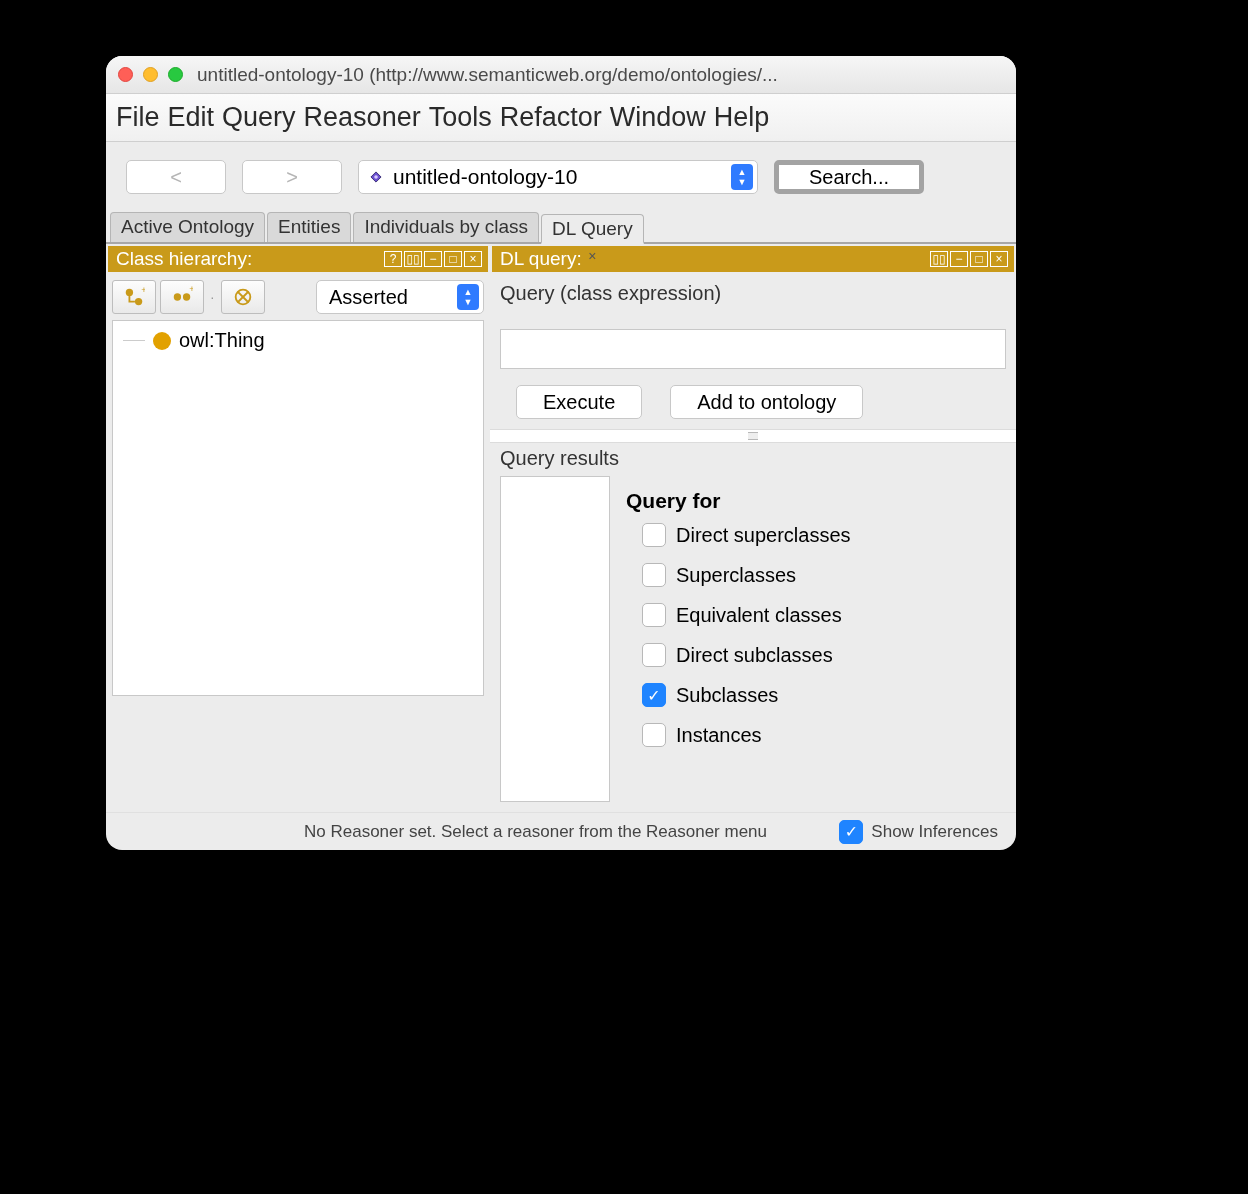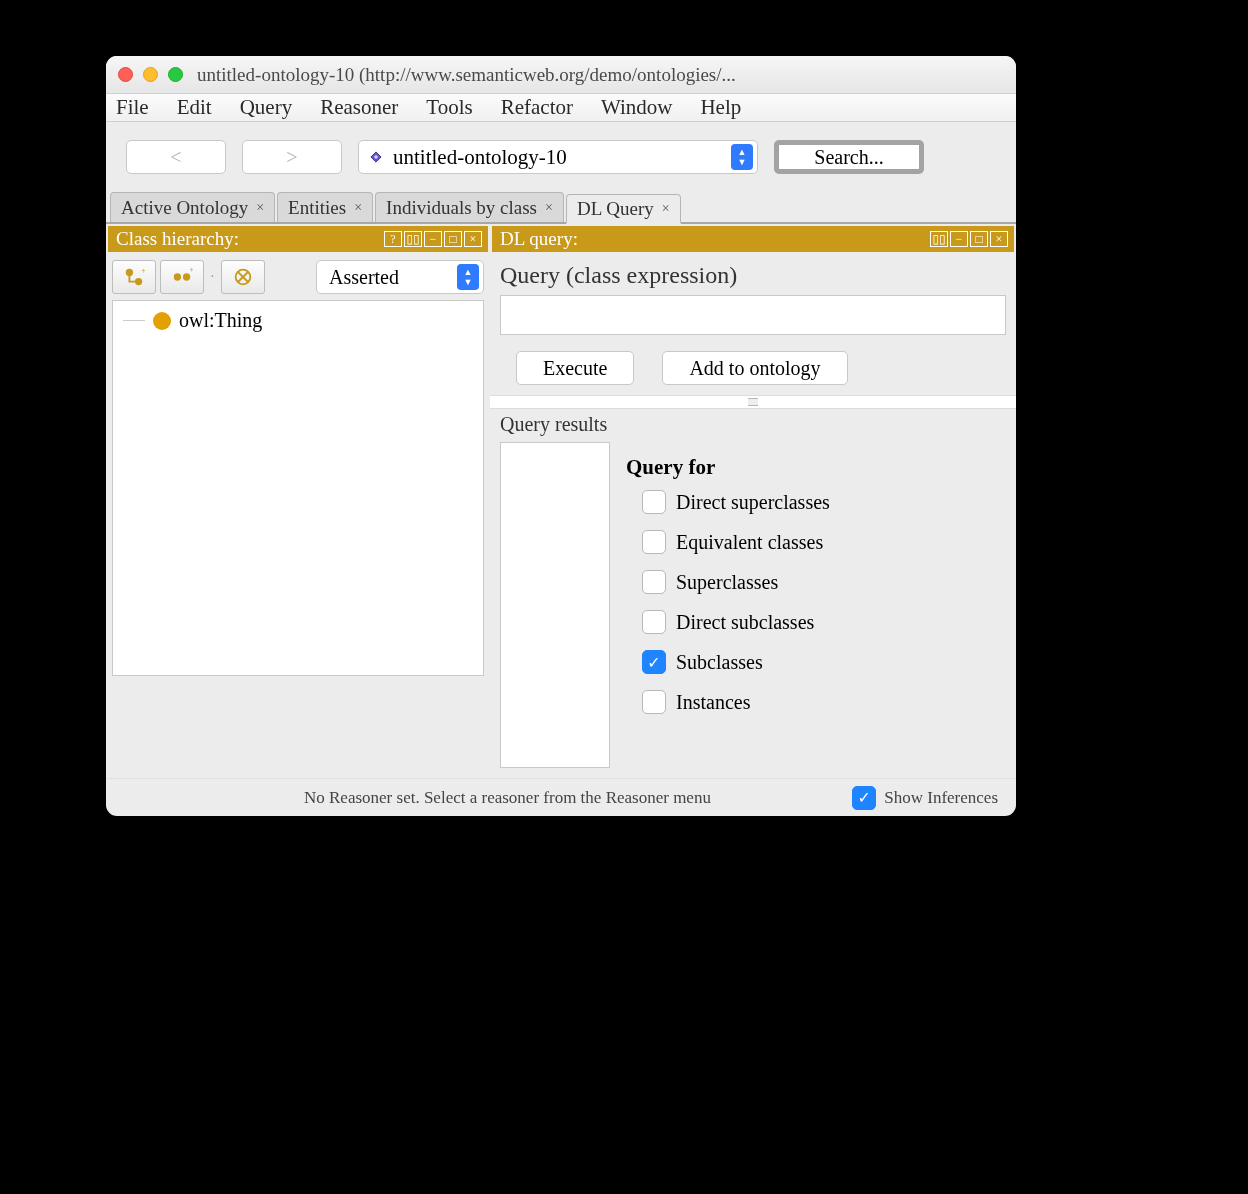--- a/index.html
+++ b/index.html
@@ -11,50 +11,49 @@
     width: 1248px;
     height: 1194px;
     position: relative;
   }
   .window {
     position: absolute;
     left: 106px;
     top: 56px;
     width: 910px;
     background: #ececec;
-    border-radius: 11px;
+    border-radius: 16px;
     box-shadow: 0 20px 60px rgba(0,0,0,0.6);
     overflow: hidden;
-    font-family: Liberation Serif, serif;
   }
   
   .titlebar {
     height: 38px;
     background: linear-gradient(#f6f6f6, #e6e6e6);
     border-bottom: 1px solid #cfcfcf;
     display: flex;
     align-items: center;
     padding: 0 12px;
   }
   .traffic { display: flex; gap: 10px; margin-right: 14px; }
   .dot { width: 15px; height: 15px; border-radius: 50%; }
   .dot.red { background: #ff5f57; border: 1px solid #e24640; }
   .dot.yellow { background: #ffbd2e; border: 1px solid #dfa023; }
   .dot.green { background: #28c940; border: 1px solid #1dad2b; }
   .title { color: #4a4a4a; font-size: 19px; white-space: nowrap; overflow: hidden; text-overflow: ellipsis; flex: 1; }
   
   .menubar {
-    height: 28px;
+    height: 48px;
     background: linear-gradient(#fbfbfb, #f0f0f0);
     border-bottom: 1px solid #cfcfcf;
     display: flex;
     align-items: center;
     padding: 0 10px;
-    gap: 28px;
-    font-size: 21px;
+    gap: 8px;
+    font-size: 27px;
     color: #2a2a2a;
   }
   .menubar span { cursor: default; }
   
   .toolbar {
     height: 70px;
     display: flex;
     align-items: center;
     padding: 0 20px;
     gap: 16px;
@@ -124,20 +123,21 @@
     border-bottom: none;
     border-radius: 4px 4px 0 0;
     padding: 3px 10px 3px 10px;
     margin-right: 2px;
     font-size: 19px;
     color: #333;
     display: flex;
     align-items: center;
     gap: 8px;
     height: 30px;
+    flex-direction: column;
   }
   .tab.active { background: #ececec; border-bottom: 2px solid #ececec; position: relative; top: 2px; }
   .tab .x { font-size: 14px; color: #555; }
   
   .body {
     display: flex;
     padding: 0;
   }
   .pane {
     display: flex;
@@ -199,21 +199,21 @@
     margin: 0 6px 6px 6px;
     height: 376px;
     padding: 8px 10px;
     font-size: 20px;
   }
   .tree-row { display: flex; align-items: center; gap: 8px; }
   .tree-row .line { width: 22px; height: 1px; background: #ccc; }
   .tree-row .bullet { width: 18px; height: 18px; border-radius: 50%; background: #e2a100; }
   
   .query-area { padding: 8px 10px 10px 10px; }
-  .q-label { font-size: 24px; color: #333; margin-bottom: 6px; }
+  .q-label { font-size: 20px; color: #333; margin-bottom: 24px; }
   .q-input {
     width: 100%;
     height: 40px;
     background: #fff;
     border: 1px solid #c8c8c8;
   }
   .q-buttons { display: flex; gap: 28px; margin-top: 16px; padding-left: 16px; }
   .q-btn {
     height: 34px;
     background: #fff;
@@ -421,25 +421,25 @@
         <div class="results-box"></div>
         <div class="query-for">
           <div class="query-for-title">Query for</div>
           <div class="check-list">
             <div class="check-item">
               <span class="checkbox"></span>
               <span>Direct superclasses</span>
             </div>
             <div class="check-item">
               <span class="checkbox"></span>
+              <span>Superclasses</span>
+            </div>
+            <div class="check-item">
+              <span class="checkbox"></span>
               <span>Equivalent classes</span>
-            </div>
-            <div class="check-item">
-              <span class="checkbox"></span>
-              <span>Superclasses</span>
             </div>
             <div class="check-item">
               <span class="checkbox"></span>
               <span>Direct subclasses</span>
             </div>
             <div class="check-item">
               <span class="checkbox checked">✓</span>
               <span>Subclasses</span>
             </div>
             <div class="check-item">

